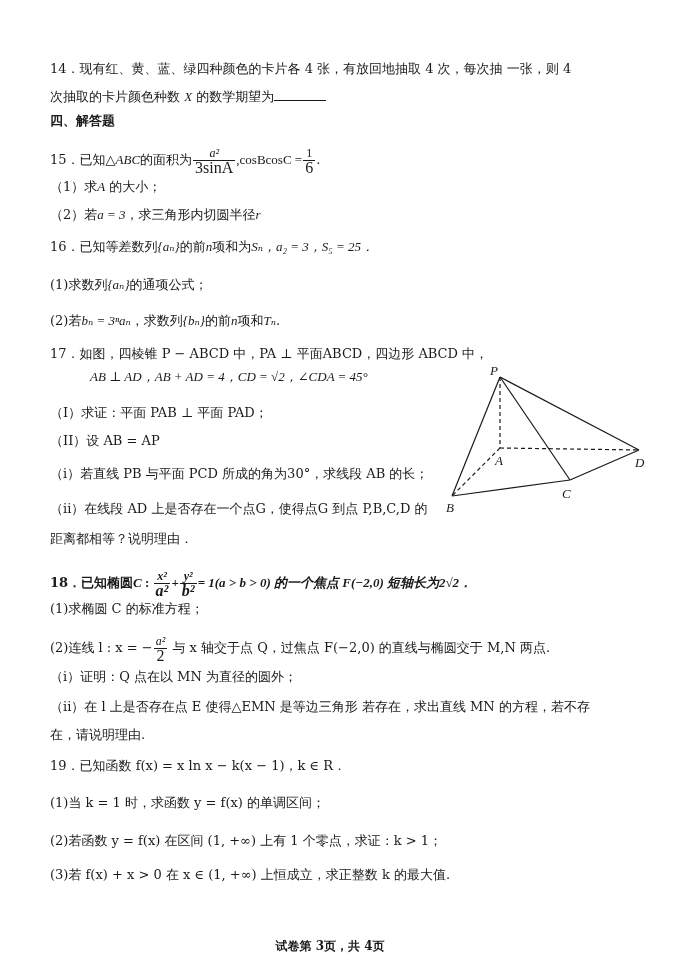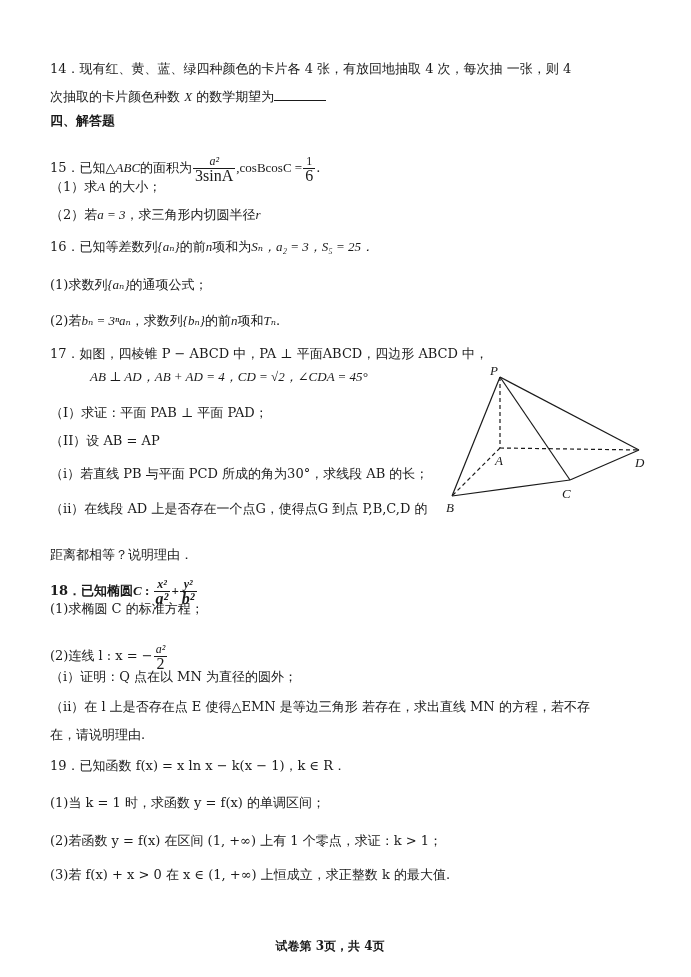--- a/index.html
+++ b/index.html
@@ -4,21 +4,21 @@
 <style>
   html, body { margin: 0; padding: 0; background: #ffffff; }
   body {
     width: 691px; height: 977px; position: relative; overflow: hidden;
     font-family: "DejaVu Serif", "Liberation Serif", serif;
     color: #1a1a1a; font-size: 13px;
   }
   .line { position: absolute; left: 50px; white-space: nowrap; line-height: 18px; }
   .m { font-family: "Liberation Serif", "DejaVu Serif", serif; font-style: italic; }
   .r { font-family: "Liberation Serif", "DejaVu Serif", serif; font-style: normal; }
-  .frac { display: inline-block; vertical-align: middle; text-align: center; font-family: "Liberation Serif", serif; line-height: 14px; margin: 12px 1px; }
+  .frac { display: inline-block; vertical-align: middle; text-align: center; font-family: "Liberation Serif", serif; line-height: 14px; margin: 4px 1px; }
   .frac .num { display: block; border-bottom: 1px solid #1a1a1a; padding: 0 2px; font-size: 12px; }
   .frac .den { display: block; padding: 0 2px; font-size: 16px; }
   .blank { display: inline-block; width: 52px; border-bottom: 1px solid #1a1a1a; height: 12px; vertical-align: baseline; }
   .sec { font-weight: bold; }
   .footer { position: absolute; top: 938px; left: 0; width: 660px; text-align: center; font-size: 12px; font-weight: bold; }
   .fig { position: absolute; left: 440px; top: 355px; }
   .fig text { font-family: "Liberation Serif", serif; font-style: italic; font-size: 13px; fill: #1a1a1a; }
 </style>
 </head>
 <body>
@@ -49,21 +49,21 @@
 <div class="line" style="top:312px;">
   <span>(2)若</span><span class="m">bₙ = 3ⁿaₙ</span><span>，求数列</span><span class="m">{bₙ}</span><span>的前</span><span class="m">n</span><span>项和</span><span class="m">Tₙ</span><span>.</span>
 </div>
 
 <div class="line" style="top:345px;">17．如图，四棱锥 P − ABCD 中，PA ⊥ 平面ABCD，四边形 ABCD 中，</div>
 <div class="line m" style="top:368px;margin-left:40px;">AB ⊥ AD，AB + AD = 4，CD = √2，∠CDA = 45°</div>
 <div class="line" style="top:404px;">（I）求证：平面 PAB ⊥ 平面 PAD；</div>
 <div class="line" style="top:432px;">（II）设 AB = AP</div>
 <div class="line" style="top:465px;">（i）若直线 PB 与平面 PCD 所成的角为30°，求线段 AB 的长；</div>
 <div class="line" style="top:500px;">（ii）在线段 AD 上是否存在一个点G，使得点G 到点 P,B,C,D 的</div>
-<div class="line" style="top:546px;">距离都相等？说明理由．</div>
+<div class="line" style="top:530px;">距离都相等？说明理由．</div>
 
 <svg class="fig" width="251" height="165" viewBox="0 0 251 165">
   <g stroke="#1a1a1a" stroke-width="1.2" fill="none">
 
     <line x1="60" y1="22" x2="12" y2="141"></line>
     <line x1="60" y1="22" x2="130" y2="125"></line>
     <line x1="60" y1="22" x2="199" y2="95"></line>
     <line x1="12" y1="141" x2="130" y2="125"></line>
     <line x1="130" y1="125" x2="199" y2="95"></line>
 
@@ -72,25 +72,25 @@
     <line x1="60" y1="93" x2="12" y2="141" stroke-dasharray="4,3"></line>
   </g>
   <text x="50" y="20">P</text>
   <text x="55" y="110">A</text>
   <text x="6" y="157">B</text>
   <text x="122" y="143">C</text>
   <text x="195" y="112">D</text>
 </svg>
 
 <div class="line" style="top:565px;font-weight:bold;">
-  <span>18．已知椭圆</span><span class="m">C</span><span class="r"> : </span><span class="frac"><span class="num m">x²</span><span class="den m">a²</span></span><span class="r">+</span><span class="frac"><span class="num m">y²</span><span class="den m">b²</span></span>
+  <span>18．已知椭圆</span><span class="m">C</span><span class="r"> : </span><span class="frac"><span class="num m">x²</span><span class="den m">a²</span></span><span class="r">+</span><span class="frac"><span class="num m">y²</span><span class="den m">b²</span></span><span class="m">= 1(a &gt; b &gt; 0) 的一个焦点 F(−2,0) 短轴长为2√2．</span>
 </div>
 <div class="line" style="top:600px;">(1)求椭圆 C 的标准方程；</div>
 <div class="line" style="top:630px;">
-  <span>(2)连线 l : x = −</span><span class="frac"><span class="num m">a²</span><span class="den r">2</span></span>
+  <span>(2)连线 l : x = −</span><span class="frac"><span class="num m">a²</span><span class="den r">2</span></span><span> 与 x 轴交于点 Q，过焦点 F(−2,0) 的直线与椭圆交于 M,N 两点.</span>
 </div>
 <div class="line" style="top:668px;">（i）证明：Q 点在以 MN 为直径的圆外；</div>
 <div class="line" style="top:698px;">（ii）在 l 上是否存在点 E 使得△EMN 是等边三角形 若存在，求出直线 MN 的方程，若不存</div>
 <div class="line" style="top:726px;">在，请说明理由.</div>
 
 <div class="line" style="top:757px;">19．已知函数 f(x) = x ln x − k(x − 1)，k ∈ R．</div>
 <div class="line" style="top:794px;text-align:center;">(1)当 k = 1 时，求函数 y = f(x) 的单调区间；</div>
 <div class="line" style="top:832px;">(2)若函数 y = f(x) 在区间 (1, +∞) 上有 1 个零点，求证：k &gt; 1；</div>
 <div class="line" style="top:866px;">(3)若 f(x) + x &gt; 0 在 x ∈ (1, +∞) 上恒成立，求正整数 k 的最大值.</div>
 

